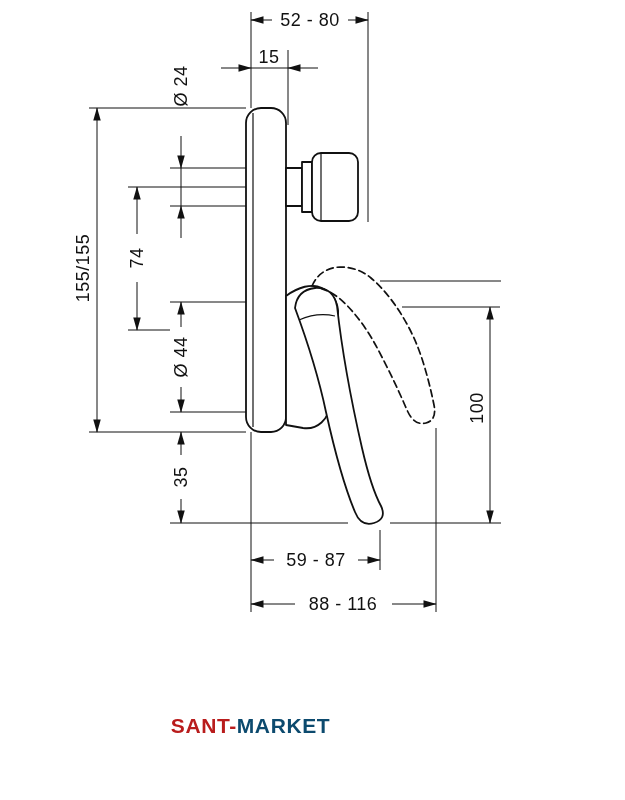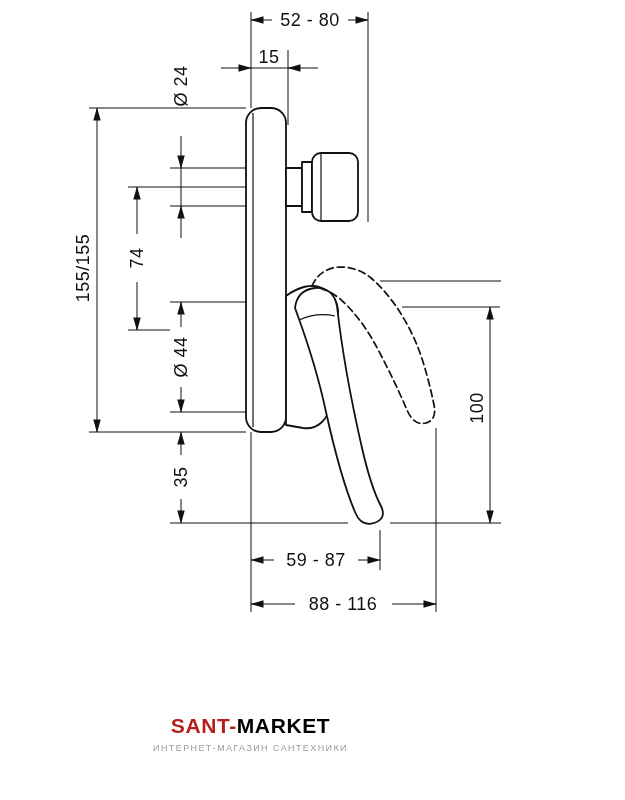--- a/index.html
+++ b/index.html
@@ -122,16 +122,15 @@
 
     <g>
       <line class="ext" x1="436" y1="428" x2="436" y2="612"></line>
       <line class="dim" x1="251" y1="604" x2="436" y2="604" marker-start="url(#arrow)" marker-end="url(#arrow)"></line>
       <rect class="bg" x="295" y="593" width="97" height="22"></rect>
       <text class="dim-text" x="343" y="604">88 - 116</text>
     </g>
   </svg>
 
   <div class="footer">
-    <div class="brand"><span style="color: #b91c1c;">SANT-</span><span style="color: #000000;">MARKET</span></div>
-    <div class="tagline" style="color: rgb(155, 155, 155);">ИНТЕРНЕТ-МАГАЗИН САНТЕХНИКИ</div>
+    <div class="brand"><span style="color: #b91c1c;">SANT-</span><span style="color: #0c4a6e;">MARKET</span></div>
   </div>
 </div>
 
 </body></html>

